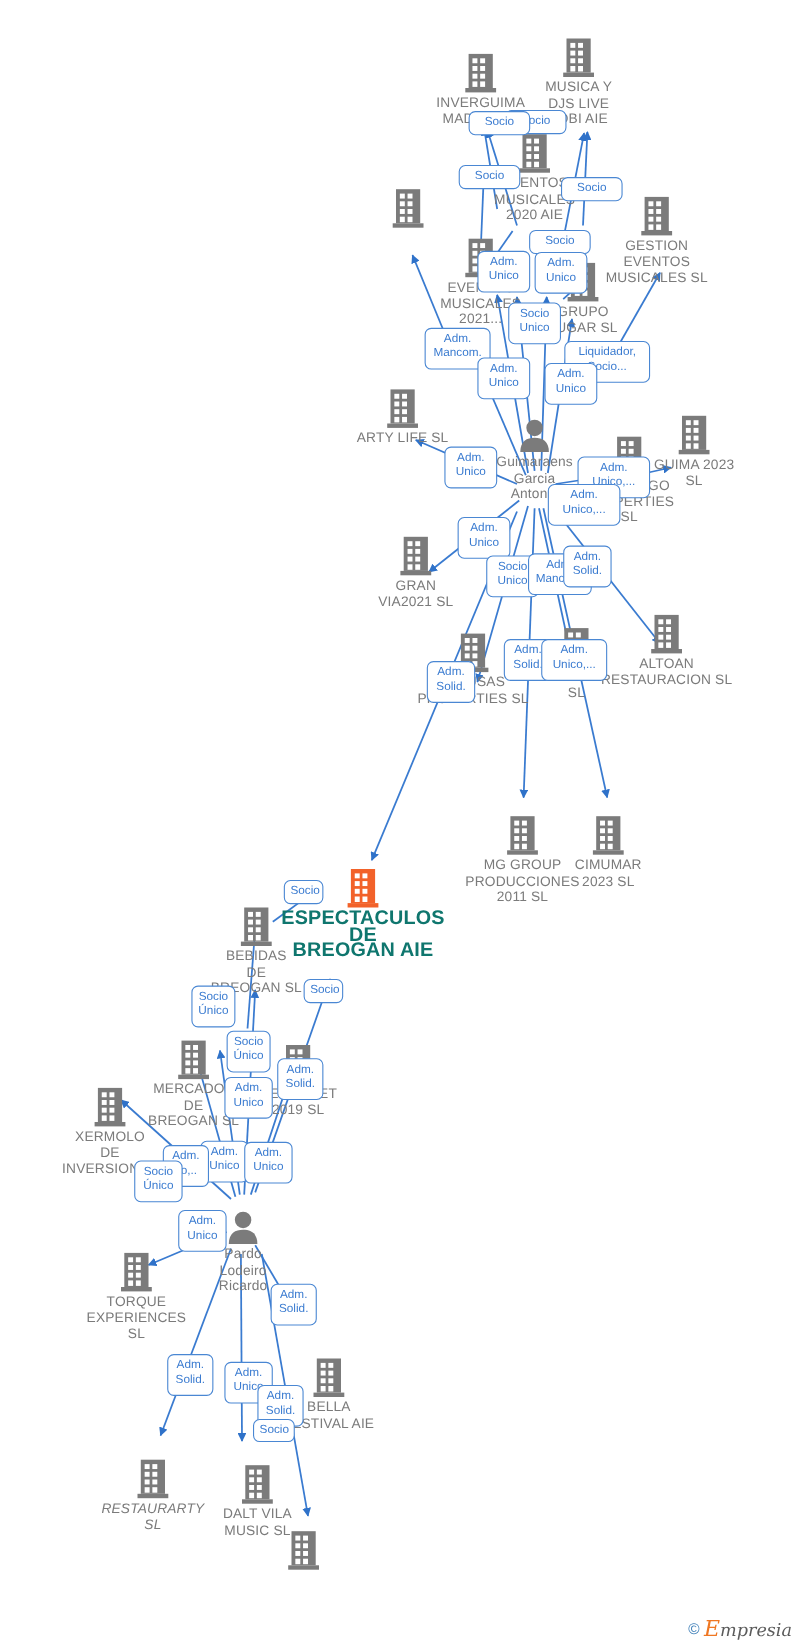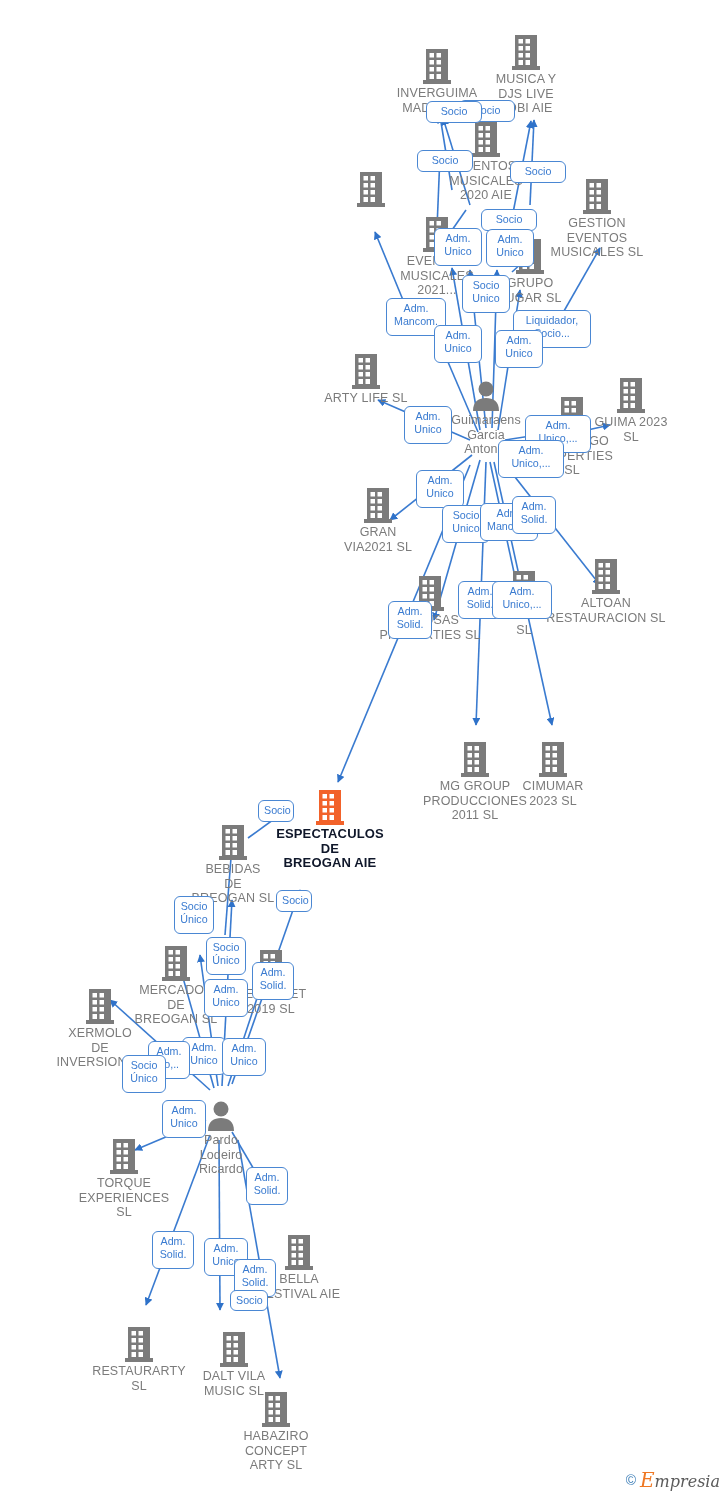--- a/index.html
+++ b/index.html
@@ -40,23 +40,23 @@
   .node .label {
     display: block;
     font-size: 12.5px;
     line-height: 14.6px;
     color: #7b7b7b;
     letter-spacing: 0.15px;
     margin-top: 1px;
     white-space: pre-line;
   }
   .node.company-main .label {
-    color: #0f172a;
+    color: #0f766e;
     font-weight: bold;
-    font-size: 13px;
+    font-size: 18px;
   }
   .node.person .label {
     color: #7b7b7b;
   }
   .badge {
     position: absolute;
     background: #ffffff;
     border: 1.3px solid #4a87d3;
     border-radius: 6px;
     color: #3a7bd0;
@@ -554,21 +554,21 @@
             <rect x="7.5" y="13" width="4.5" height="4.5" fill="#ffffff"></rect>
             <rect x="14.5" y="13" width="4.5" height="4.5" fill="#ffffff"></rect>
             <rect x="7.5" y="20" width="4.5" height="4.5" fill="#ffffff"></rect>
             <rect x="14.5" y="20" width="4.5" height="4.5" fill="#ffffff"></rect>
             <rect x="7.5" y="27" width="4.5" height="5" fill="#ffffff"></rect>
             <rect x="14.5" y="27" width="4.5" height="5" fill="#ffffff"></rect>
           </svg></span>
         <span class="label">BELLA
 FESTIVAL  AIE</span>
       </div>
-      <div class="node company" style="left: 139px; top: 1325px;">
+      <div class="node company" style="left: 139px; top: 1325px; font-style: italic;">
         <span class="glyph"><svg width="30" height="38" viewBox="0 0 30 38">
             <rect x="4" y="2" width="22" height="31" fill="#7b7b7b"></rect>
             <rect x="1" y="33" width="28" height="4" fill="#7b7b7b"></rect>
             <rect x="7.5" y="6" width="4.5" height="4.5" fill="#ffffff"></rect>
             <rect x="14.5" y="6" width="4.5" height="4.5" fill="#ffffff"></rect>
             <rect x="7.5" y="13" width="4.5" height="4.5" fill="#ffffff"></rect>
             <rect x="14.5" y="13" width="4.5" height="4.5" fill="#ffffff"></rect>
             <rect x="7.5" y="20" width="4.5" height="4.5" fill="#ffffff"></rect>
             <rect x="14.5" y="20" width="4.5" height="4.5" fill="#ffffff"></rect>
             <rect x="7.5" y="27" width="4.5" height="5" fill="#ffffff"></rect>
@@ -599,23 +599,20 @@
             <rect x="1" y="33" width="28" height="4" fill="#7b7b7b"></rect>
             <rect x="7.5" y="6" width="4.5" height="4.5" fill="#ffffff"></rect>
             <rect x="14.5" y="6" width="4.5" height="4.5" fill="#ffffff"></rect>
             <rect x="7.5" y="13" width="4.5" height="4.5" fill="#ffffff"></rect>
             <rect x="14.5" y="13" width="4.5" height="4.5" fill="#ffffff"></rect>
             <rect x="7.5" y="20" width="4.5" height="4.5" fill="#ffffff"></rect>
             <rect x="14.5" y="20" width="4.5" height="4.5" fill="#ffffff"></rect>
             <rect x="7.5" y="27" width="4.5" height="5" fill="#ffffff"></rect>
             <rect x="14.5" y="27" width="4.5" height="5" fill="#ffffff"></rect>
           </svg></span>
-        <span class="label">HABAZIRO
-CONCEPT
-ARTY  SL</span>
       </div>
     </div>
   <div id="badges-layer">
       <div class="badge" style="left: 459px; top: 100px; width: 56px; min-height: 22px;">Socio</div>
       <div class="badge" style="left: 426px; top: 101px; width: 56px; min-height: 22px;">Socio</div>
       <div class="badge" style="left: 417px; top: 150px; width: 56px; min-height: 22px;">Socio</div>
       <div class="badge" style="left: 510px; top: 161px; width: 56px; min-height: 22px;">Socio</div>
       <div class="badge" style="left: 481px; top: 209px; width: 56px; min-height: 22px;">Socio</div>
       <div class="badge" style="left: 434px; top: 228px; width: 48px; min-height: 38px;">Adm.
 Unico</div>

